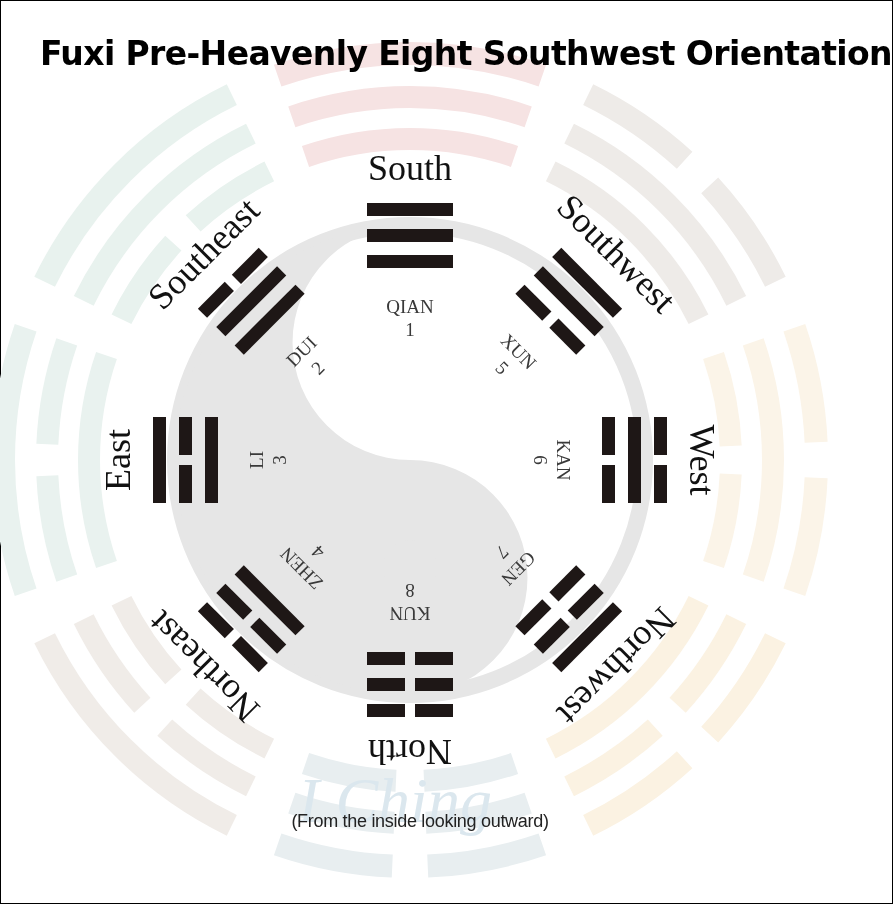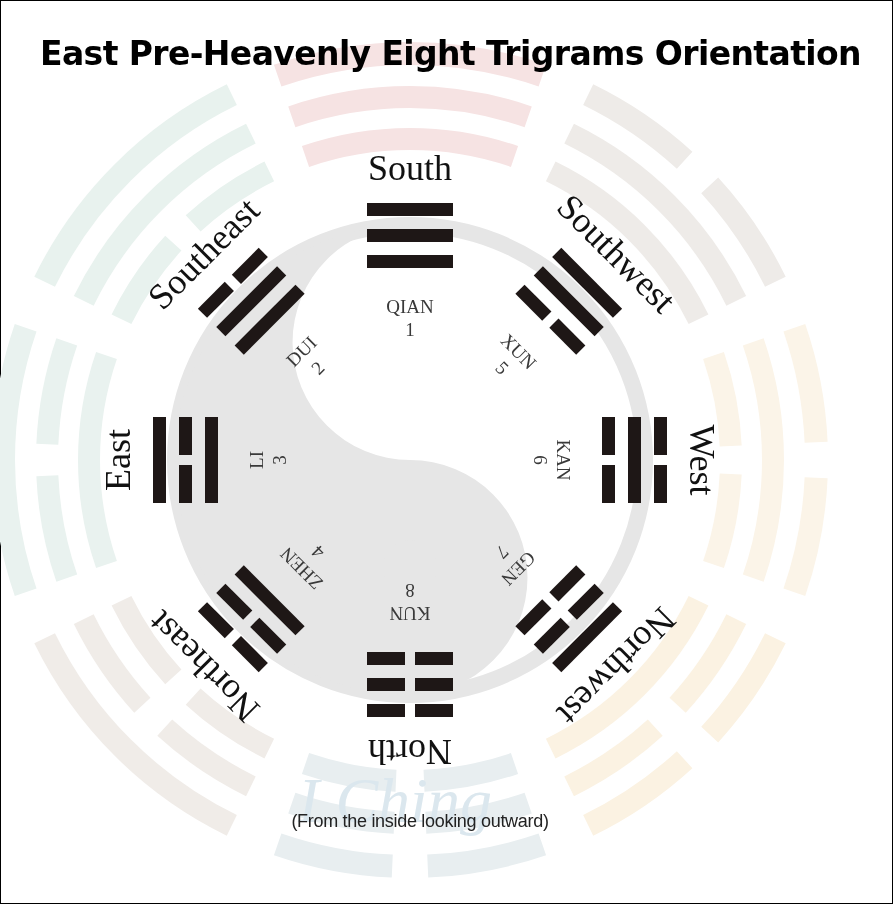--- a/index.html
+++ b/index.html
@@ -142,14 +142,14 @@
         <rect x="415" y="203" width="38" height="13" fill="#1e1716"></rect>
         <rect x="367" y="229" width="86" height="13" fill="#1e1716"></rect>
         <rect x="367" y="255" width="86" height="13" fill="#1e1716"></rect>
         <text x="410" y="180" text-anchor="middle" font-size="36" fill="#111111">Southeast</text>
         <text x="410" y="313" text-anchor="middle" font-size="19" fill="#3a3a3a">DUI</text>
         <text x="410" y="336" text-anchor="middle" font-size="19" fill="#3a3a3a">2</text>
       </g>
     </g>
 </svg>
 
-<div class="title">East Pre-Heavenly Eight Trigrams Orientation</div>
+<div class="title">Fuxi Pre-Heavenly Eight Southwest Orientation</div>
 <div class="caption">(From the inside looking outward)</div>
 
 </body></html>

